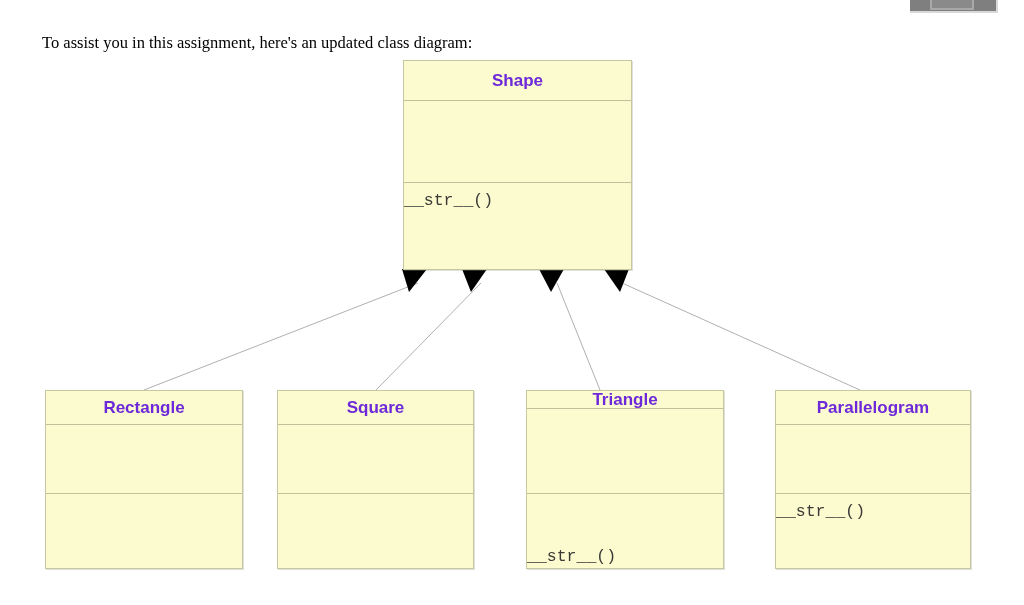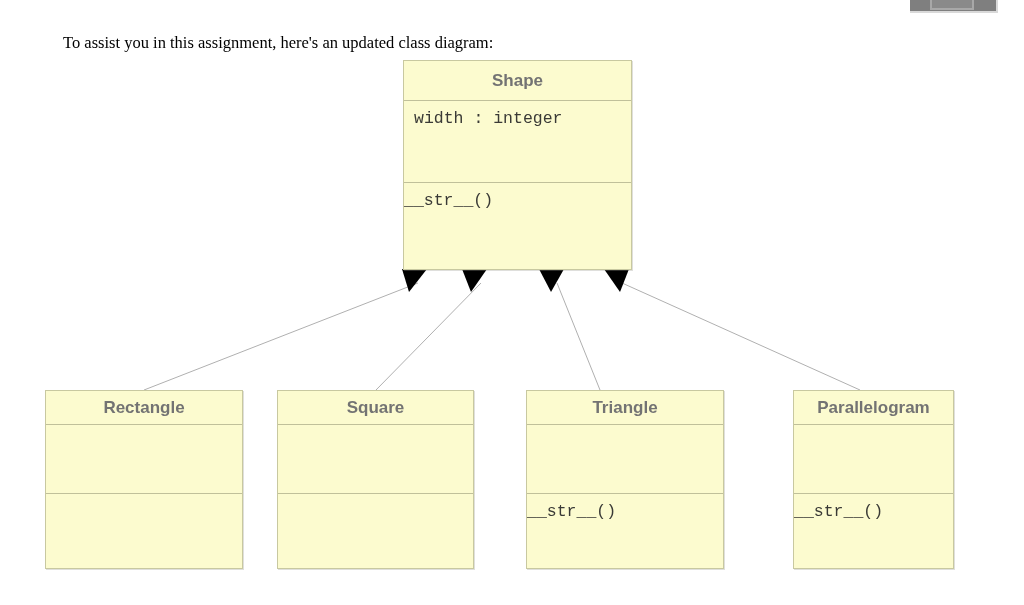--- a/index.html
+++ b/index.html
@@ -40,21 +40,20 @@
 
   
   #intro {
     position: absolute;
     left: 42px;
     top: 16px;
     font-family: "Liberation Serif", serif;
     font-size: 16.5px;
     color: #000000;
     white-space: nowrap;
-    margin-left: 21px;
   }
 
   
   #diagram {
     position: absolute;
     left: 0;
     top: 0;
     width: 1024px;
     height: 605px;
   }
@@ -73,21 +72,21 @@
     border: 1px solid #c8c8a0;
     box-sizing: border-box;
     display: flex;
     flex-direction: column;
     box-shadow: 1px 1px 0 rgba(150,150,140,0.30);
   }
   .uml-name {
     text-align: center;
     font-weight: bold;
     font-size: 17px;
-    color: #737373;
+    color: #6d28d9;
     font-family: "Liberation Sans", sans-serif;
     line-height: 1;
     display: flex;
     align-items: center;
     justify-content: center;
     box-sizing: border-box;
     border-bottom: 1px solid #c0c09a;
   }
   .uml-attrs {
     box-sizing: border-box;
@@ -112,22 +111,22 @@
   #class-shape .uml-name  { height: 40px; }
   #class-shape .uml-attrs { height: 82px; }
 
   
   .subclass               { top: 390px; height: 179px; }
   .subclass .uml-name     { height: 34px; }
   .subclass .uml-attrs    { height: 69px; }
 
   #class-rectangle     { left: 45px;  width: 198px; }
   #class-square        { left: 277px; width: 197px; }
-  #class-triangle      { left: 526px; width: 198px; }
-  #class-parallelogram { left: 775px; width: 161px; margin-left: 18px; }
+  #class-triangle      { left: 526px; width: 198px; gap: 45px; }
+  #class-parallelogram { left: 775px; width: 196px; }
 </style>
 </head>
 <body>
 
 <div id="top-widget">
   <div class="inner"></div>
 </div>
 
 <p id="intro">To assist you in this assignment, here's an updated class diagram:</p>
 
@@ -145,21 +144,20 @@
 
     <polygon points="402,269 427,269 409,292" fill="#000000"></polygon>
     <polygon points="462,269 487,269 471,292" fill="#000000"></polygon>
     <polygon points="539,269 564,269 551,292" fill="#000000"></polygon>
     <polygon points="604,269 629,269 620,292" fill="#000000"></polygon>
   </svg>
 
   <div class="uml-class" id="class-shape">
     <div class="uml-name">Shape</div>
     <div class="uml-attrs">
-      <div class="mono-line">width : integer</div>
     </div>
     <div class="uml-methods">
       <div class="mono-line">__str__()</div>
     </div>
   </div>
 
   <div class="uml-class subclass" id="class-square">
     <div class="uml-name">Square</div>
     <div class="uml-attrs"></div>
     <div class="uml-methods"></div>

